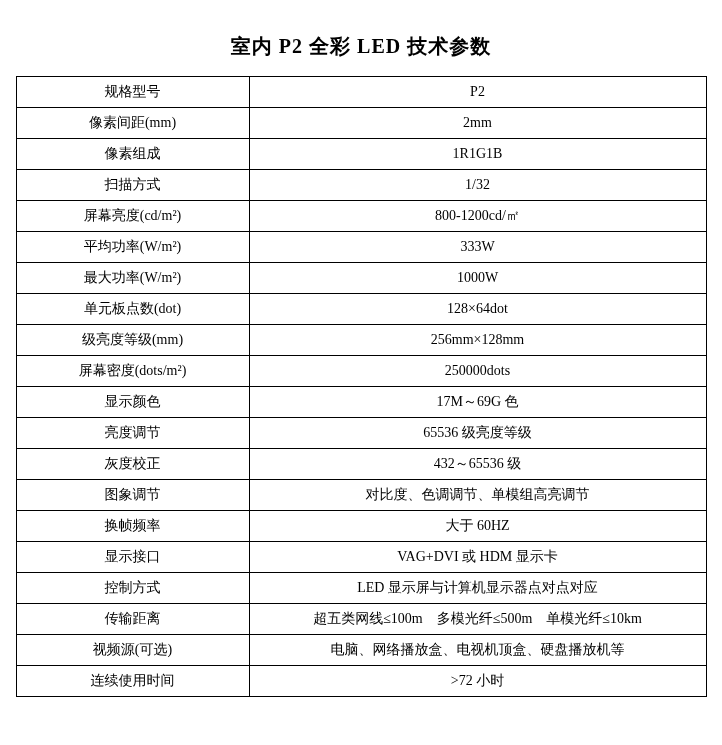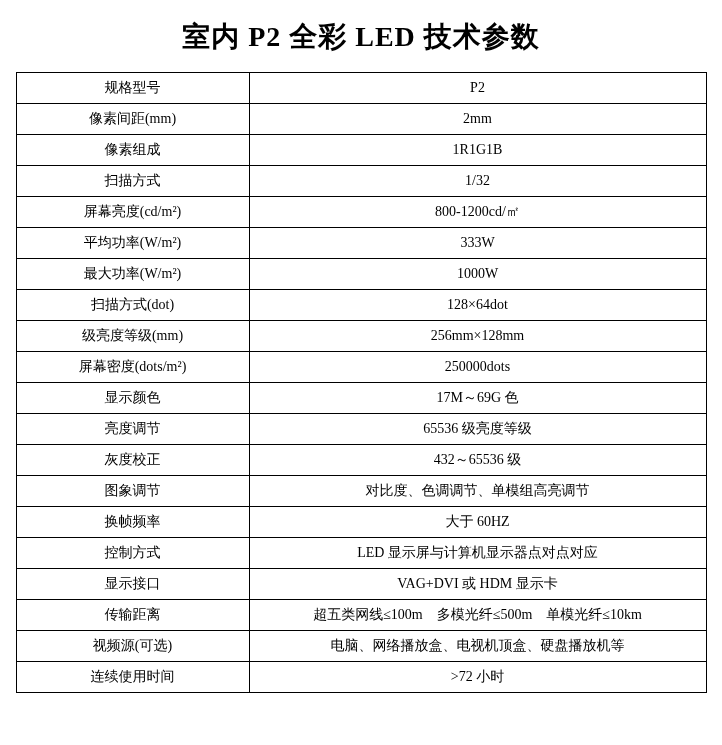--- a/index.html
+++ b/index.html
@@ -15,26 +15,27 @@
     overflow: hidden;
   }
   .page {
     position: relative;
     width: 722px;
     height: 745px;
     box-sizing: border-box;
   }
   .doc-title {
     text-align: center;
-    font-size: 28px;
+    font-size: 20px;
     font-weight: bold;
     letter-spacing: 1px;
     padding-top: 18px;
     padding-bottom: 16px;
     font-family: "Liberation Serif", "DejaVu Serif", serif;
+    margin-top: 15px;
   }
   table.spec-table {
     border-collapse: collapse;
     width: 672px;
     margin: 0 auto;
     table-layout: fixed;
   }
   table.spec-table td {
     border: 1px solid #000000;
     height: 30px;
@@ -84,21 +85,21 @@
       </tr>
       <tr>
         <td class="label-cell">平均功率(W/m²)</td>
         <td class="value-cell">333W</td>
       </tr>
       <tr>
         <td class="label-cell">最大功率(W/m²)</td>
         <td class="value-cell">1000W</td>
       </tr>
       <tr>
-        <td class="label-cell">扫描方式(dot)</td>
+        <td class="label-cell">单元板点数(dot)</td>
         <td class="value-cell">128×64dot</td>
       </tr>
       <tr>
         <td class="label-cell">级亮度等级(mm)</td>
         <td class="value-cell">256mm×128mm</td>
       </tr>
       <tr>
         <td class="label-cell">屏幕密度(dots/m²)</td>
         <td class="value-cell">250000dots</td>
       </tr>
@@ -116,26 +117,26 @@
       </tr>
       <tr>
         <td class="label-cell">图象调节</td>
         <td class="value-cell">对比度、色调调节、单模组高亮调节</td>
       </tr>
       <tr>
         <td class="label-cell">换帧频率</td>
         <td class="value-cell">大于 60HZ</td>
       </tr>
       <tr>
+        <td class="label-cell">显示接口</td>
+        <td class="value-cell">VAG+DVI 或 HDM 显示卡</td>
+      </tr>
+      <tr>
         <td class="label-cell">控制方式</td>
         <td class="value-cell">LED 显示屏与计算机显示器点对点对应</td>
-      </tr>
-      <tr>
-        <td class="label-cell">显示接口</td>
-        <td class="value-cell">VAG+DVI 或 HDM 显示卡</td>
       </tr>
       <tr>
         <td class="label-cell">传输距离</td>
         <td class="value-cell">超五类网线≤100m　多模光纤≤500m　单模光纤≤10km</td>
       </tr>
       <tr>
         <td class="label-cell">视频源(可选)</td>
         <td class="value-cell">电脑、网络播放盒、电视机顶盒、硬盘播放机等</td>
       </tr>
       <tr>

